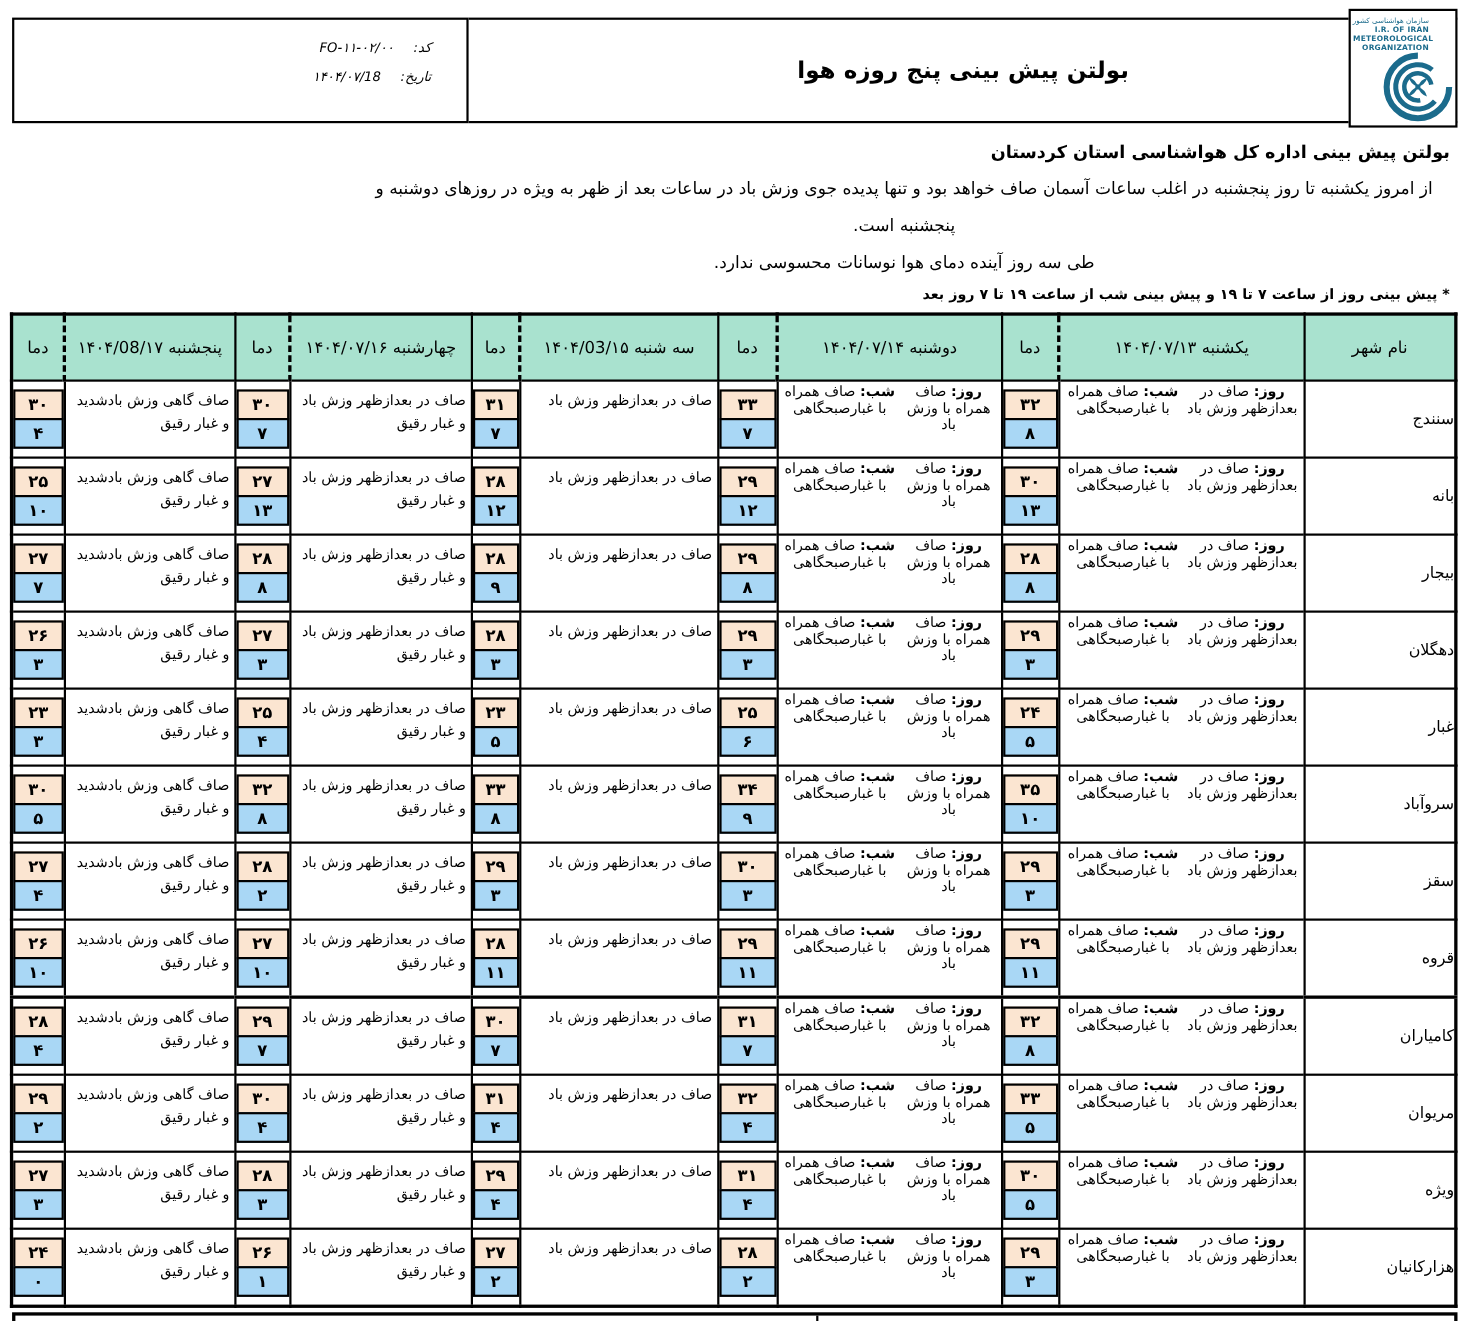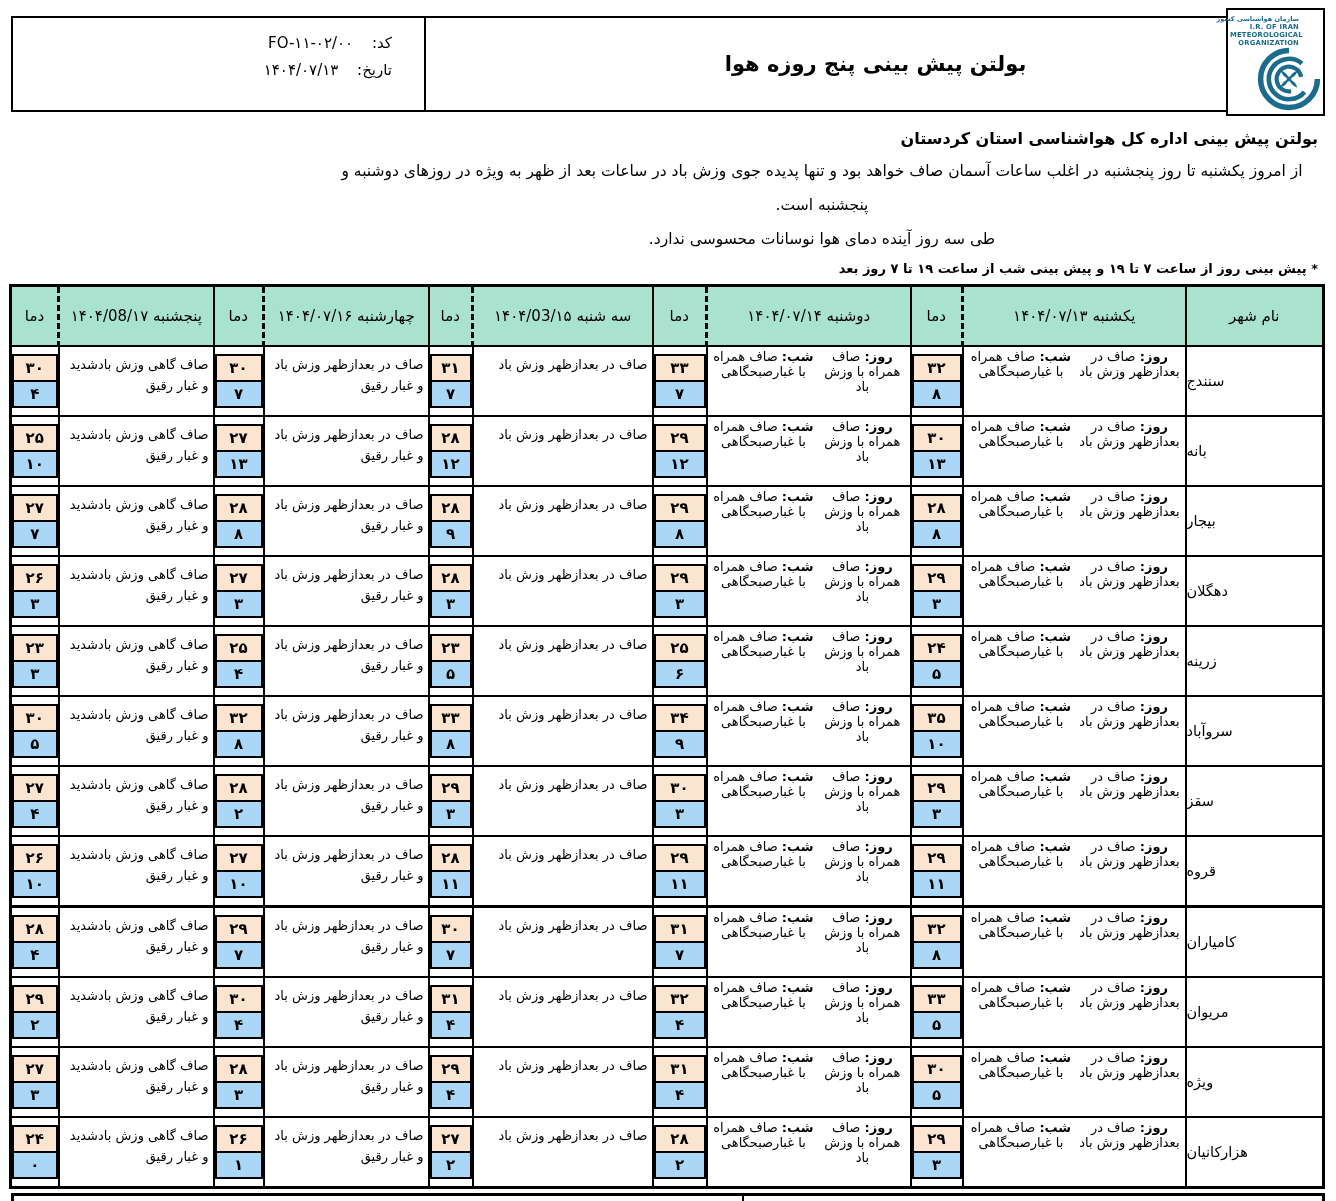--- a/index.html
+++ b/index.html
@@ -2,46 +2,46 @@
 <html lang="fa" dir="rtl"><head>
 <meta charset="utf-8">
 <style>
   html,body{margin:0;padding:0;background:#fff;}
   body{width:1336px;height:1201px;overflow:hidden;font-family:"DejaVu Sans",sans-serif;color:#000;}
   .page{position:relative;width:1336px;height:1201px;}
 
   
   .topbar{position:relative;margin:16px 11px 0;height:96px;display:flex;direction:ltr;}
   .codebox{width:415px;border:2px solid #000;box-sizing:border-box;direction:rtl;padding:12px 32px 0 10px;}
-  .coderow{line-height:27px;font-size:15px;white-space:nowrap;}
+  .coderow{line-height:27px;font-size:12px;white-space:nowrap;font-style:italic;}
   .coderow .lbl{display:inline-block;}
   .coderow .val{margin-right:14px;}
   .titlecell{flex:1;border-top:2px solid #000;border-bottom:2px solid #000;display:flex;align-items:center;justify-content:center;box-sizing:border-box;}
   .maintitle{font-size:21px;font-weight:bold;}
   .logobox{position:absolute;top:-8px;right:0;width:99px;height:108px;border:2px solid #000;background:#fff;box-sizing:border-box;}
   .logotext{position:absolute;top:5px;right:24px;left:2px;text-align:right;color:#1b6b8c;direction:ltr;}
-  .logotext .fa{font-size:6.5px;font-weight:bold;direction:rtl;white-space:nowrap;}
+  .logotext .fa{font-size:6.5px;font-weight:normal;direction:rtl;white-space:nowrap;}
   .logotext .en{font-size:6.8px;font-weight:bold;letter-spacing:0.2px;white-space:nowrap;}
   .logoswirl{position:absolute;bottom:2px;right:1px;}
 
   
   .intro{padding:0 18px;}
   .intro-heading{margin-top:17px;font-size:16px;font-weight:bold;text-align:right;}
   .intro-para{width:992px;margin-top:6px;text-align:center;font-size:15.5px;line-height:34px;}
   .intro-note{margin-top:5px;font-size:13px;font-weight:bold;text-align:right;}
 
   
   table.wx{border-collapse:collapse;table-layout:fixed;width:1313px;margin:8px 11px 0;border:3px solid #000;}
   .wx th,.wx td{border:2px solid #000;padding:0;box-sizing:border-box;}
   .wx thead tr{height:60px;}
   .wx thead th{background:#a9e2cf;font-weight:normal;font-size:15px;}
   .wx th.temp-h{border-right:3px dashed #000;}
   .wx tbody tr{height:68px;background:#fff;}
   .wx tbody tr.sep td{border-top:3px solid #000;}
-  td.city{font-size:14.5px;text-align:left;vertical-align:middle;}
+  td.city{font-size:14.5px;text-align:right;vertical-align:middle;}
   td.wcell{vertical-align:top;}
   .dnwrap{display:flex;flex-direction:row;justify-content:space-around;height:64px;padding:2px 2px;text-align:center;font-size:13px;}
   .dnline b{font-weight:bold;}
   .simpletext{padding:7px 4px 0;text-align:right;font-size:13px;line-height:21px;}
   td.tcell{vertical-align:middle;padding:3px 0;}
   .tbox{height:28px;line-height:25px;border:2px solid #000;box-sizing:border-box;text-align:center;font-size:15px;font-weight:bold;}
   .tbox.tmin{margin-top:-2px;}
   .tmax{background:#fbe5d1;}
   .tmin{background:#a9d7f5;}
 
@@ -64,21 +64,21 @@
 <div class="page">
 
   <div class="topbar">
     <div class="codebox">
       <div class="coderow">
         <span class="lbl">کد:</span>
         <span class="val" dir="ltr">FO-۱۱-۰۲/۰۰</span>
       </div>
       <div class="coderow">
         <span class="lbl">تاریخ:</span>
-        <span class="val">۱۴۰۴/۰۷/۱۳</span>
+        <span class="val">۱۴۰۴/۰۷/18</span>
       </div>
     </div>
     <div class="titlecell">
       <div class="maintitle">بولتن پیش بینی پنج روزه هوا</div>
     </div>
     <div class="logobox">
       <div class="logotext">
         <div class="fa">سازمان هواشناسی کشور</div>
         <div class="en">I.R. OF IRAN</div>
         <div class="en">METEOROLOGICAL</div>
@@ -310,21 +310,21 @@
           </td>
           <td class="wcell">
         <div class="simpletext">صاف گاهی وزش بادشدید و غبار رقیق</div>
           </td>
           <td class="tcell">
       <div class="tbox tmax">۲۶</div>
       <div class="tbox tmin">۳</div>
           </td>
         </tr>
         <tr>
-          <td class="city">زرینه</td>
+          <td class="city">غبار</td>
           <td class="wcell">
         <div class="dnwrap">
           <div class="dnline"><b>روز:</b> صاف در بعدازظهر وزش باد</div>
           <div class="dnline"><b>شب:</b> صاف همراه با غبارصبحگاهی</div>
         </div>
           </td>
           <td class="tcell">
       <div class="tbox tmax">۲۴</div>
       <div class="tbox tmin">۵</div>
           </td>

